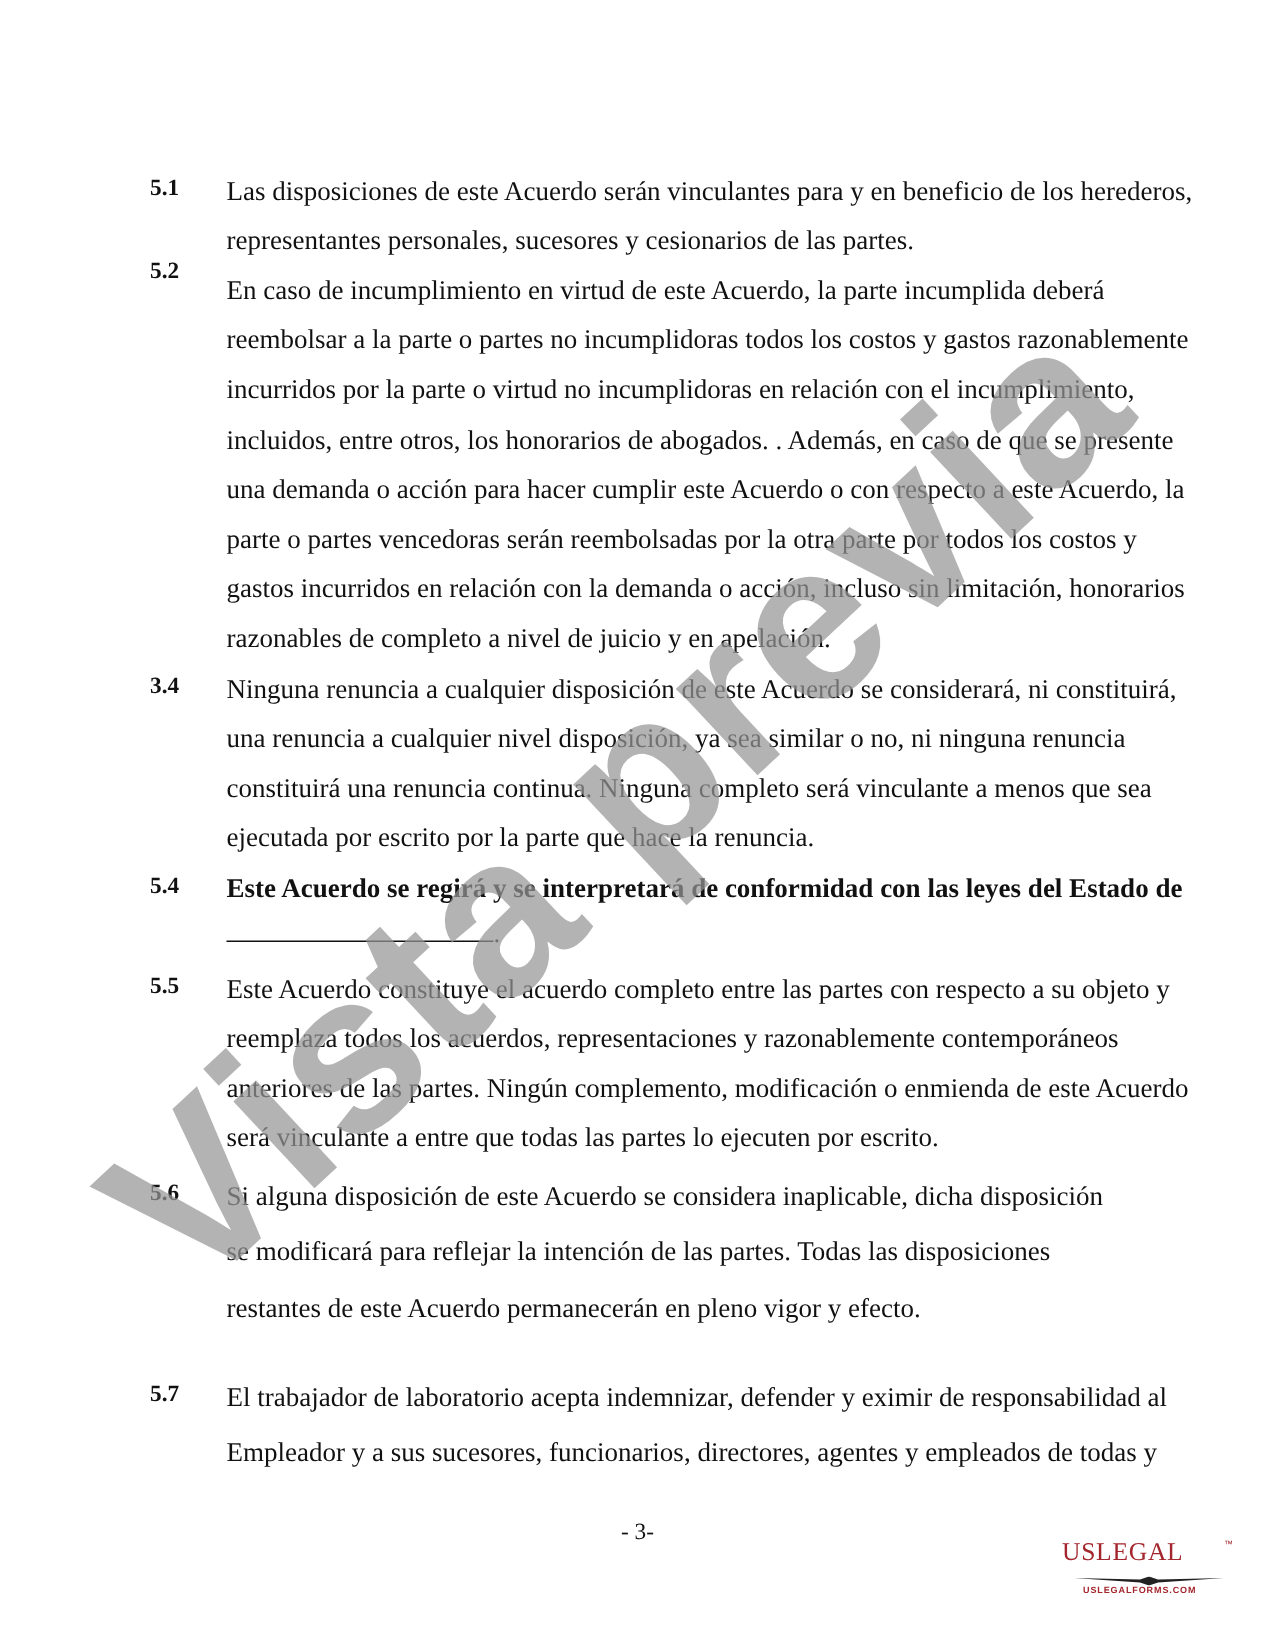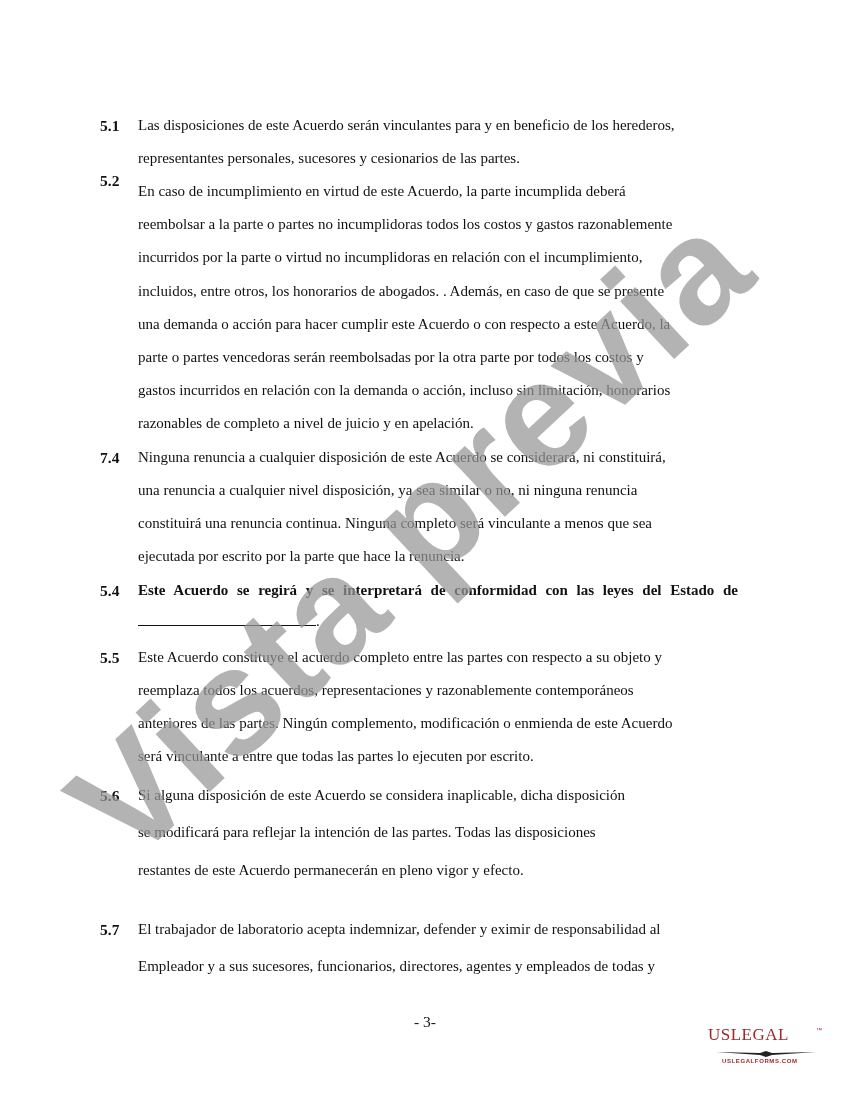--- a/index.html
+++ b/index.html
@@ -1,21 +1,21 @@
 <!DOCTYPE html>
 <html><head>
 <meta charset="utf-8">
 <style>
   html, body { margin:0; padding:0; background:#fff; }
   body { width:850px; height:1100px; position:relative; overflow:hidden;
          font-family:"Liberation Serif", serif; color:#111; }
   .page { position:absolute; left:0; top:0; width:742px; height:1100px; }
   .para { position:absolute; left:0; width:850px; }
   .num { position:absolute; left:100px; font-weight:bold; font-size:15.5px; }
-  .line { position:absolute; left:138px; font-size:15px; white-space:nowrap; }
+  .line { position:absolute; left:151px; font-size:18px; white-space:nowrap; }
   .line.justify { width:600px; text-align:justify; text-align-last:justify;font-weight:bold; }
   .blank { display:inline-block; width:178px; border-bottom:1px solid #111; height:13px; vertical-align:baseline; }
   .footer { position:absolute; top:1013px; left:0; width:850px; text-align:center; font-size:15.5px; }
   .watermark { position:absolute; left:410px; top:535px; transform:translate(-50%,-50%) rotate(-43deg);
                font-family:"Liberation Sans", sans-serif; font-weight:bold; font-size:150px;
                color:rgba(150,150,150,0.72); white-space:nowrap; pointer-events:none; letter-spacing:2px; }
   .logo { position:absolute; left:706px; top:1025px; width:120px; height:45px; }
   .logo-text { position:absolute; left:2px; top:0; font-family:Liberation Serif, serif; font-size:17px; color:#a3262d; letter-spacing:0.5px;text-align:center; }
   .logo-tm { position:absolute; left:110px; top:2px; font-size:6px; color:#a3262d; font-family:"Liberation Sans", sans-serif; }
   .logo-sub { position:absolute; left:16px; top:33px; font-family:"Liberation Sans", sans-serif; font-size:6px; color:#a3262d; letter-spacing:0.6px; font-weight:bold; }
@@ -38,21 +38,21 @@
     <span class="line" style="top:216px">reembolsar a la parte o partes no incumplidoras todos los costos y gastos razonablemente</span>
     <span class="line" style="top:249px">incurridos por la parte o virtud no incumplidoras en relación con el incumplimiento,</span>
     <span class="line" style="top:283px">incluidos, entre otros, los honorarios de abogados. . Además, en caso de que se presente</span>
     <span class="line" style="top:316px">una demanda o acción para hacer cumplir este Acuerdo o con respecto a este Acuerdo, la</span>
     <span class="line" style="top:349px">parte o partes vencedoras serán reembolsadas por la otra parte por todos los costos y</span>
     <span class="line" style="top:382px">gastos incurridos en relación con la demanda o acción, incluso sin limitación, honorarios</span>
     <span class="line" style="top:415px">razonables de completo a nivel de juicio y en apelación.</span>
   </div>
 
   <div class="para">
-    <span class="num" style="top:449px">7.4</span>
+    <span class="num" style="top:449px">3.4</span>
     <span class="line" style="top:449px">Ninguna renuncia a cualquier disposición de este Acuerdo se considerará, ni constituirá,</span>
     <span class="line" style="top:482px">una renuncia a cualquier nivel disposición, ya sea similar o no, ni ninguna renuncia</span>
     <span class="line" style="top:515px">constituirá una renuncia continua. Ninguna completo será vinculante a menos que sea</span>
     <span class="line" style="top:548px">ejecutada por escrito por la parte que hace la renuncia.</span>
   </div>
 
   <div class="para">
     <span class="num" style="top:582px">5.4</span>
     <span class="line justify" style="top:582px">Este Acuerdo se regirá y se interpretará de conformidad con las leyes del Estado de</span>
     <span class="line" style="top:612px"><span class="blank"></span><span>.</span></span>

